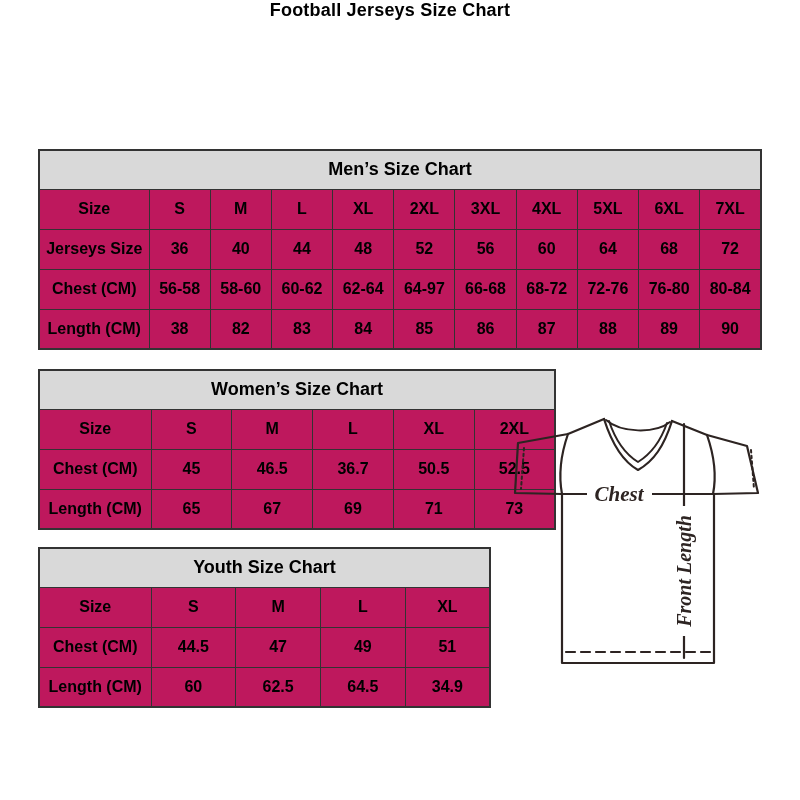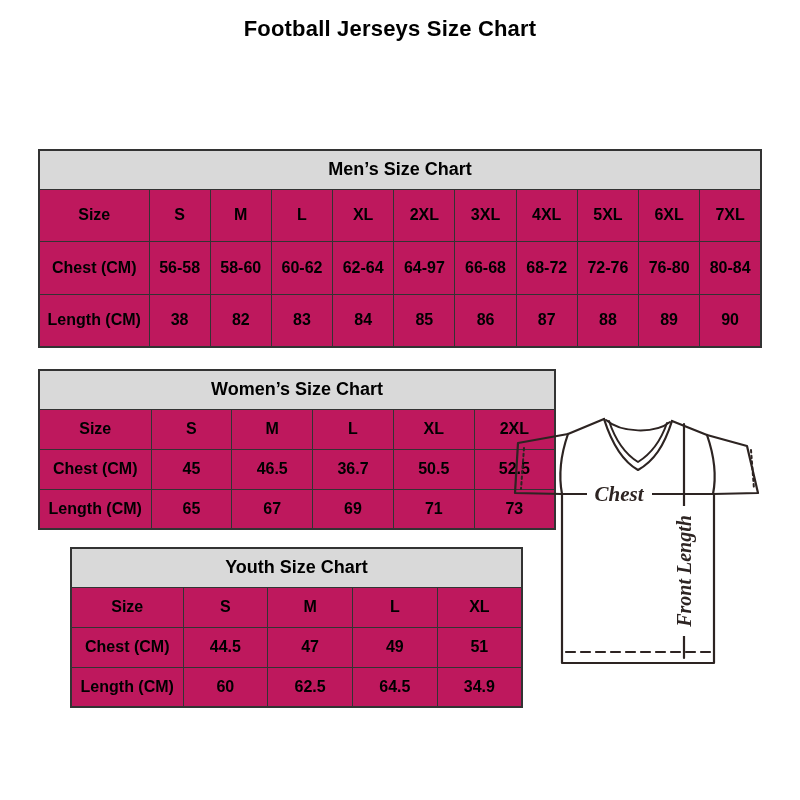--- a/index.html
+++ b/index.html
@@ -8,41 +8,41 @@
     width:800px; height:800px;
     font-family:"Liberation Sans", sans-serif;
     color:#000;
   }
   .canvas {
     position:relative; width:800px; height:800px;
     background:var(--bg,#fff); overflow:hidden;
   }
   .page-title {
     position:absolute; left:0; top:99; width:780px;
-    text-align:center; font-size:22px; font-weight:bold;
-    color:var(--text,#000); letter-spacing:0.2px;margin-top:16px;
+    text-align:center; font-size:18px; font-weight:bold;
+    color:var(--text,#000); letter-spacing:0.2px;
   }
   table.size-table {
     position:absolute; border-collapse:collapse; table-layout:fixed;
     background:#be185d; border:2px solid var(--border,#333);
   }
   table.size-table th, table.size-table td {
     border:1.5px solid var(--border,#333);
     font-weight:bold; text-align:center; vertical-align:middle;
     color:var(--text,#000); overflow:hidden; white-space:nowrap;
   }
   table.size-table .table-caption {
     background:var(--header-bg,#d9d9d9);
     font-size:18px; height:39px;
   }
   table.size-table tbody tr { height:40px; }
   table.size-table tbody th, table.size-table tbody td { font-size:16px; }
   #mens-table   { left:38px; top:149px; width:724px; height:199px; }
   #womens-table { left:38px; top:369px; width:518px; height:159px; }
-  #youth-table  { left:38px; top:547px; width:453px; height:159px;margin-left:32px; }
+  #youth-table  { left:38px; top:547px; width:453px; height:159px; }
   .jersey-svg { position:absolute; left:500px; top:402px; }
   .sketch-label {
     font-family:"Liberation Serif", serif;
     font-weight:bold; font-style:italic;
   }
 </style>
 </head>
 <body>
 
 <div class="canvas">
@@ -76,20 +76,33 @@
           <td>L</td>
           <td>XL</td>
           <td>2XL</td>
           <td>3XL</td>
           <td>4XL</td>
           <td>5XL</td>
           <td>6XL</td>
           <td>7XL</td>
         </tr>
         <tr>
+          <th>Jerseys Size</th>
+          <td>36</td>
+          <td>40</td>
+          <td>44</td>
+          <td>48</td>
+          <td>52</td>
+          <td>56</td>
+          <td>60</td>
+          <td>64</td>
+          <td>68</td>
+          <td>72</td>
+        </tr>
+        <tr>
           <th>Chest (CM)</th>
           <td>56-58</td>
           <td>58-60</td>
           <td>60-62</td>
           <td>62-64</td>
           <td>64-97</td>
           <td>66-68</td>
           <td>68-72</td>
           <td>72-76</td>
           <td>76-80</td>

